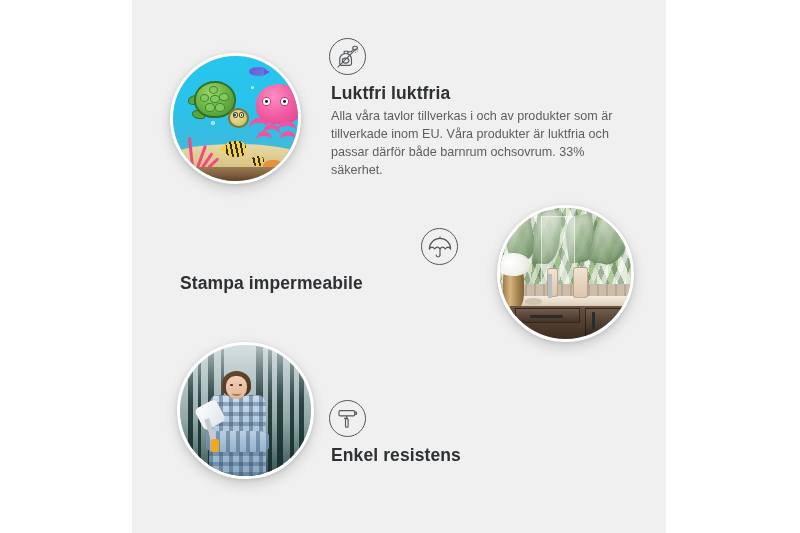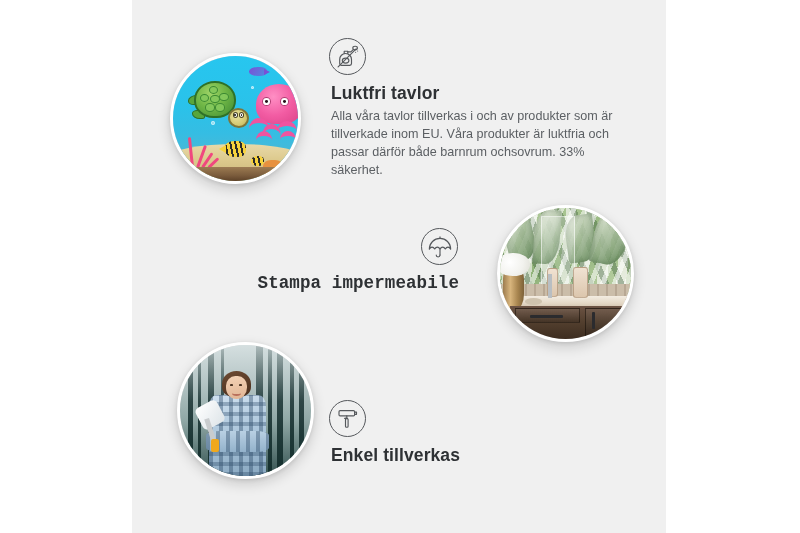--- a/index.html
+++ b/index.html
@@ -324,22 +324,21 @@
     width: 296px;
     text-align: left;
   }
   #feature-odourless .feature-icon { margin-left: -2px; }
 
   
   #feature-waterproof {
     left: 180px;
     top: 228px;
     width: 279px;
-    text-align: right;
-    font-family: Liberation Mono, monospace;
+    text-align: left;
   }
   #feature-waterproof .icon-wrap {
     display: flex;
     justify-content: flex-end;
     padding-right: 1px;
   }
 
   
   #feature-mounting {
     left: 331px;
@@ -488,21 +487,21 @@
 
             <path d="M22.6 7.0h0.01M20.6 8.2h0.01"></path>
 
             <ellipse cx="10.6" cy="16.6" rx="3.3" ry="2.5"></ellipse>
 
             <path d="M3.1 22.9 21.1 4.9"></path>
           </g>
         </svg>
       </div>
     </div>
-    <div class="feature-title">Luktfri tavlor</div>
+    <div class="feature-title">Luktfri luktfria</div>
     <p class="feature-body">Alla våra tavlor tillverkas i och av produkter som är tillverkade inom EU. Våra produkter är luktfria och passar därför både barnrum ochsovrum. 33% säkerhet.</p>
   </div>
 
   <div class="feature" id="feature-waterproof">
     <div class="icon-wrap">
       <div class="feature-icon">
         <svg width="26" height="26" viewBox="0 0 26 26" aria-hidden="true">
           <g fill="none" stroke="#55585c" stroke-width="1.15" stroke-linecap="round" stroke-linejoin="round">
 
             <path d="M2.4 15.0a10.6 10.6 0 0 1 21.2 0"></path>
@@ -532,16 +531,16 @@
             <path d="M19.6 6.1h1.9v2.2h-1.9"></path>
 
             <path d="M11.8 9.8v2.6h-1.9"></path>
             <path d="M9.9 12.4h2.6"></path>
 
             <rect x="10.5" y="12.6" width="2.6" height="8.6" rx="1.0"></rect>
           </g>
         </svg>
       </div>
     </div>
-    <div class="feature-title">Enkel tillverkas</div>
+    <div class="feature-title">Enkel resistens</div>
   </div>
 
 </div>
 
 </body></html>

